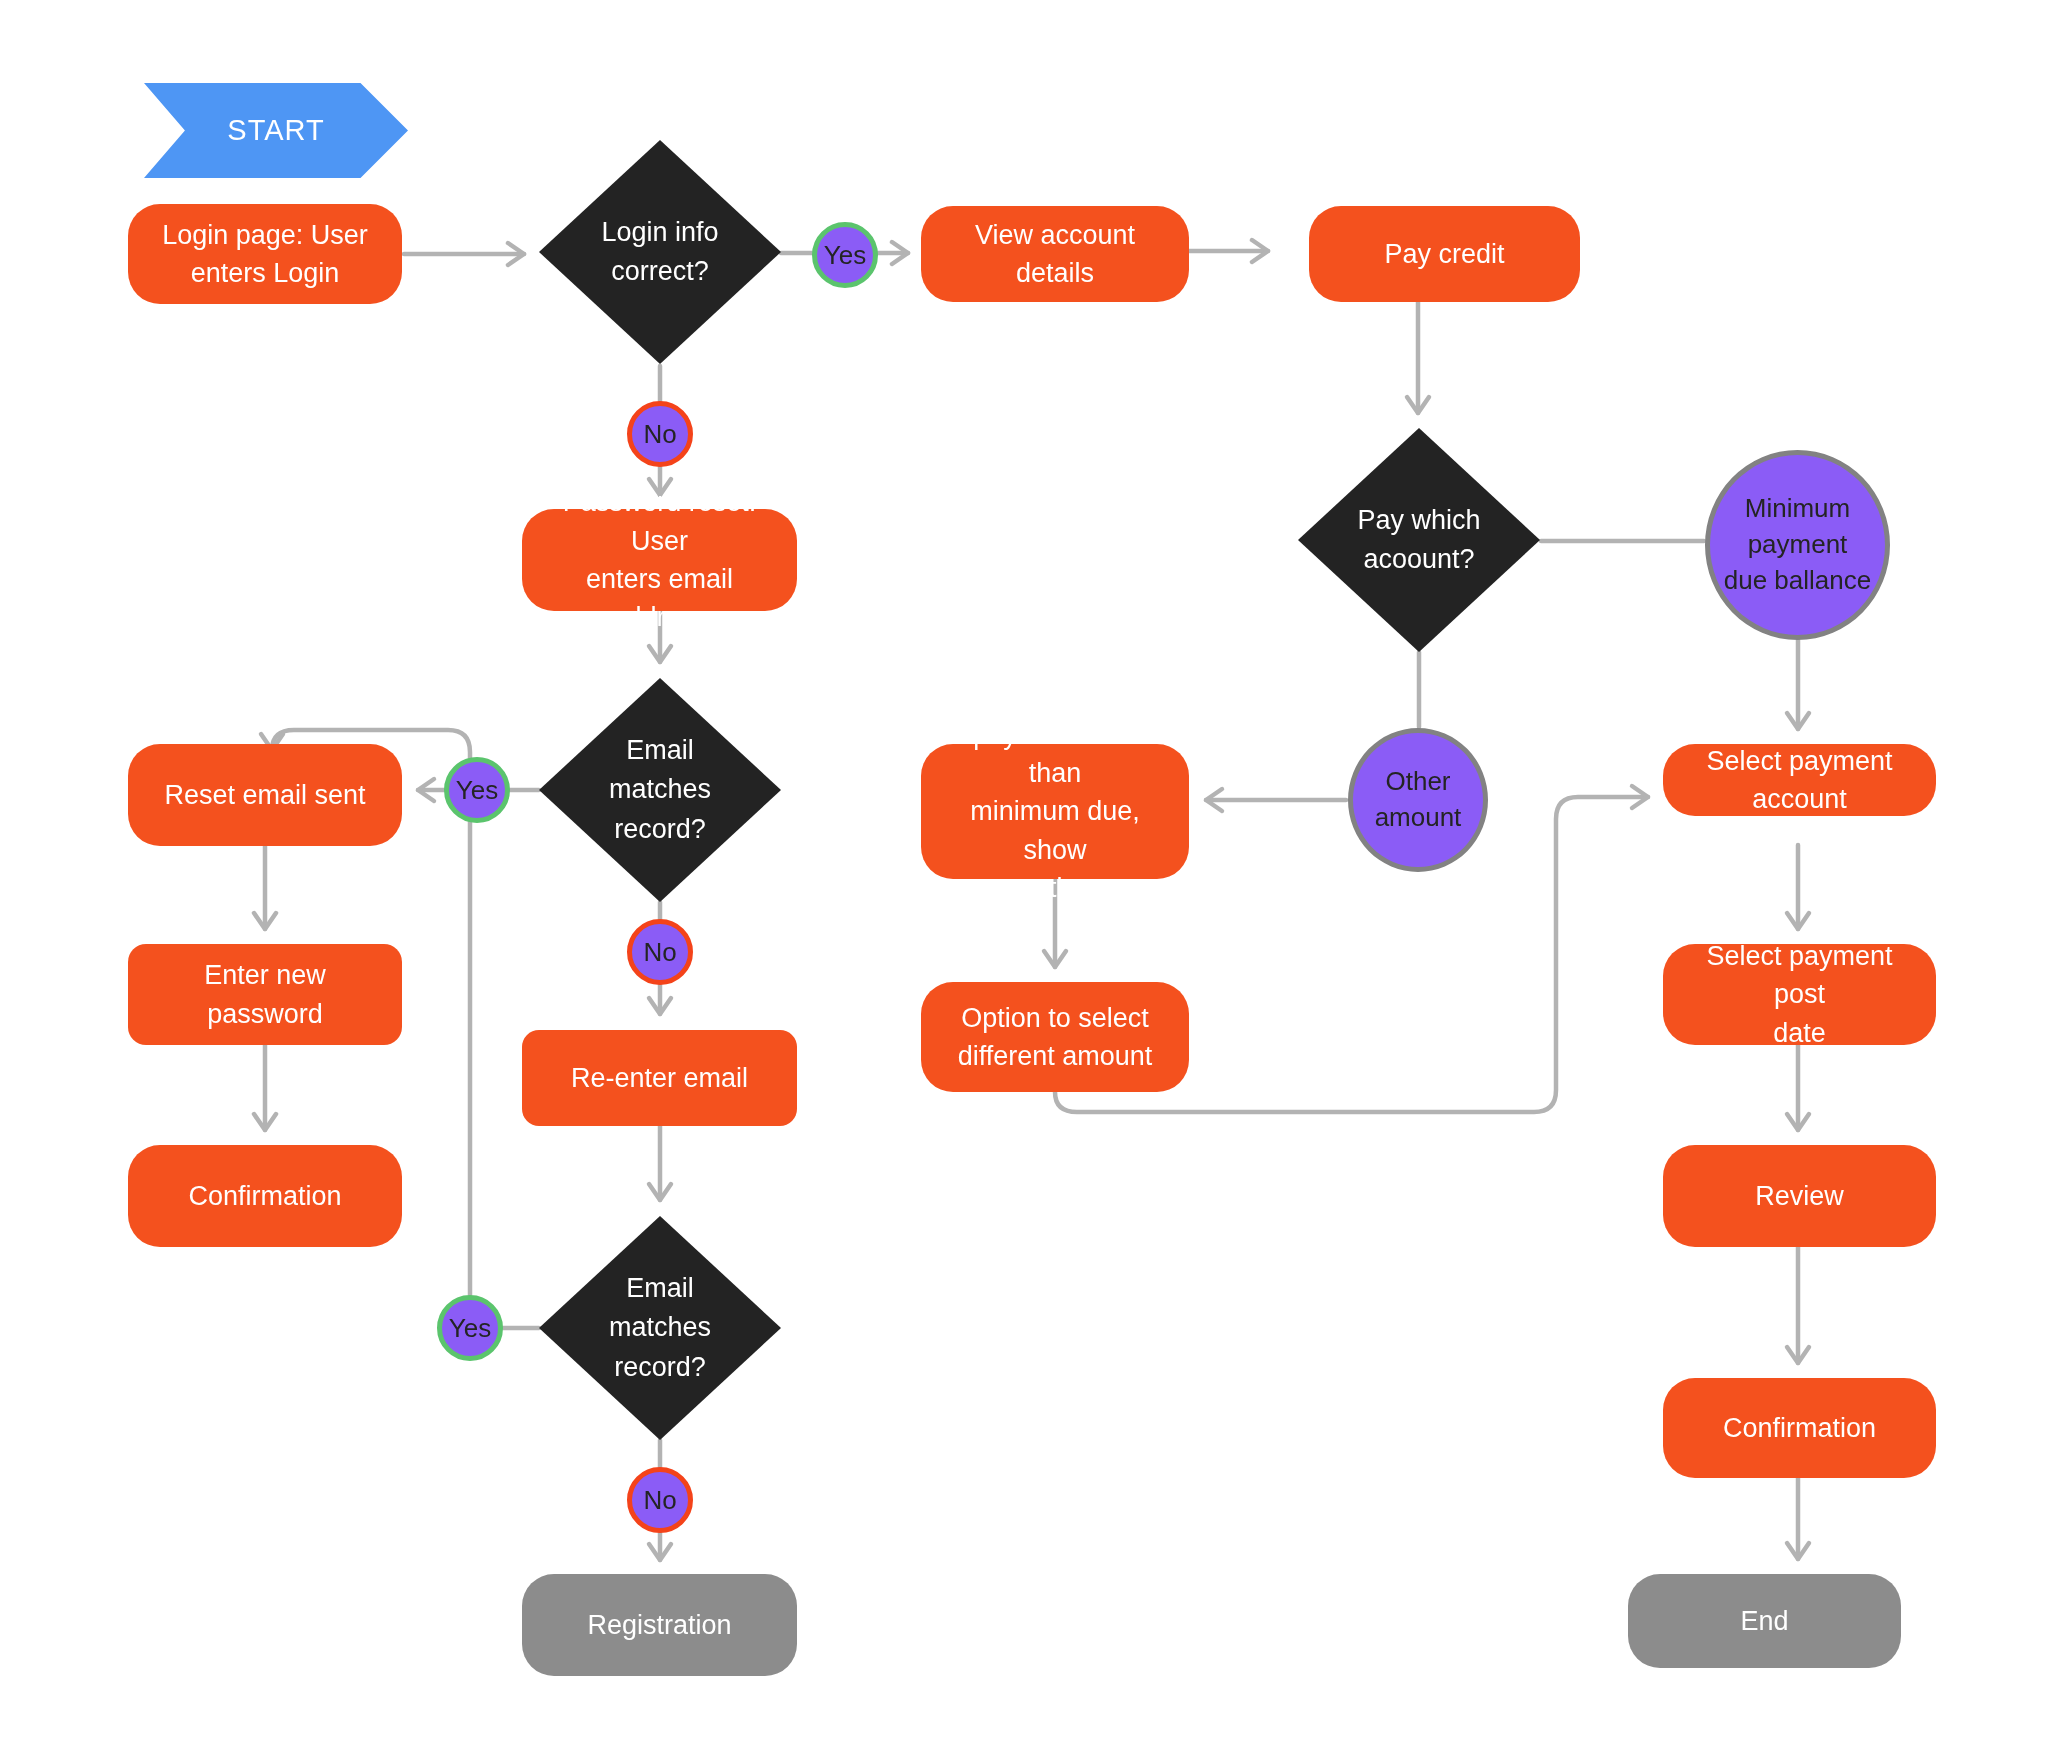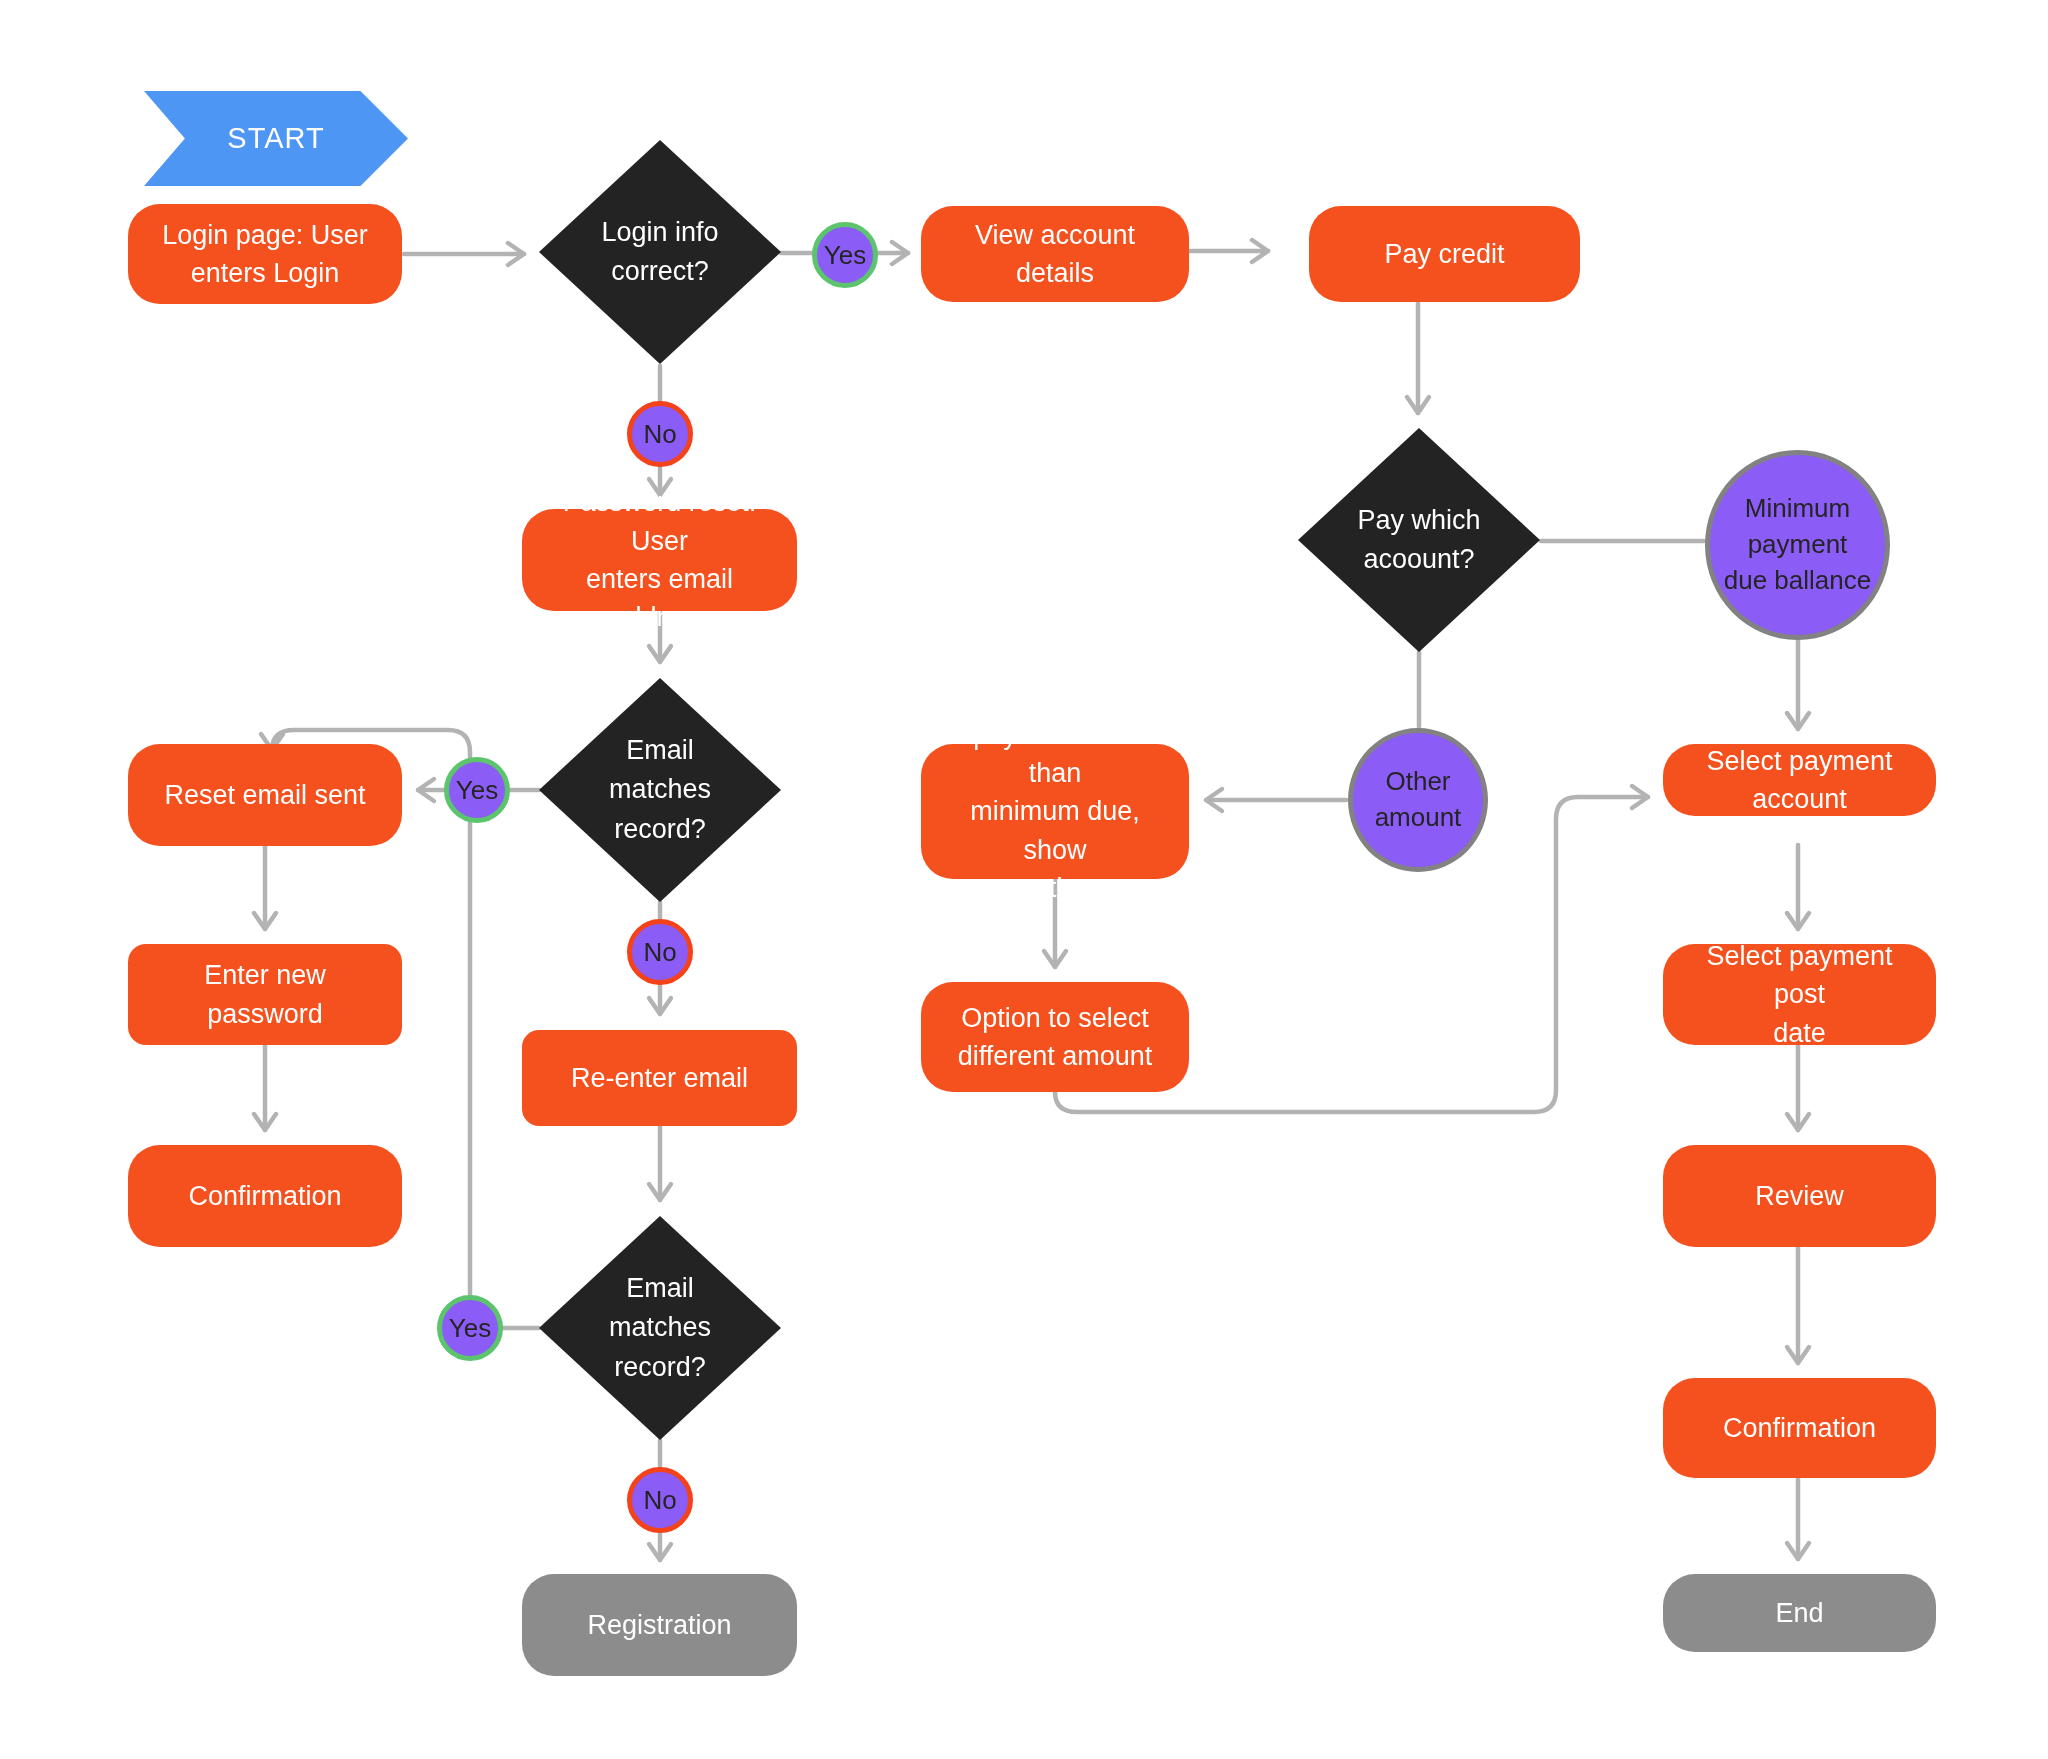--- a/index.html
+++ b/index.html
@@ -30,21 +30,20 @@
   }
   .circle{background:#8b5cf6;border-radius:50%;color:var(--circle-text);}
   .circle.small{width:66px;height:66px;font-size:26px;}
   .circle.yes{border:5px solid var(--yes-border);}
   .circle.no{border:5px solid var(--no-border);}
   .circle.big{border:5px solid var(--neutral-circle-border);font-size:26px;line-height:1.38;}
   .start{
     background:var(--start-fill);color:var(--node-text);
     font-size:29px;letter-spacing:1px;
     clip-path:polygon(0 0,82% 0,100% 50%,82% 100%,0 100%,15.5% 50%);
-    margin-top:8px;
   }
 </style>
 </head>
 <body>
 
 <svg id="edges" width="2048" height="1759" viewBox="0 0 2048 1759">
   <defs>
     <marker id="arrowhead" markerUnits="userSpaceOnUse" markerWidth="40" markerHeight="32" viewBox="-24 -16 32 32" refX="0" refY="0" orient="auto">
       <path d="M-16,-11 L0,0 L-16,11"></path>
     </marker>
@@ -196,15 +195,15 @@
 </div>
 
 <div class="node box orange" style="left:1663px;top:1145px;width:273px;height:102px;">
   <span class="lbl">Review</span>
 </div>
 
 <div class="node box orange" style="left:1663px;top:1378px;width:273px;height:100px;">
   <span class="lbl">Confirmation</span>
 </div>
 
-<div class="node box gray" style="left:1663px;top:1574px;width:273px;height:78px;align-items:center;">
+<div class="node box gray" style="left:1628px;top:1574px;width:273px;height:94px;align-items:center;">
   <span class="lbl">End</span>
 </div>
 
 </body></html>

